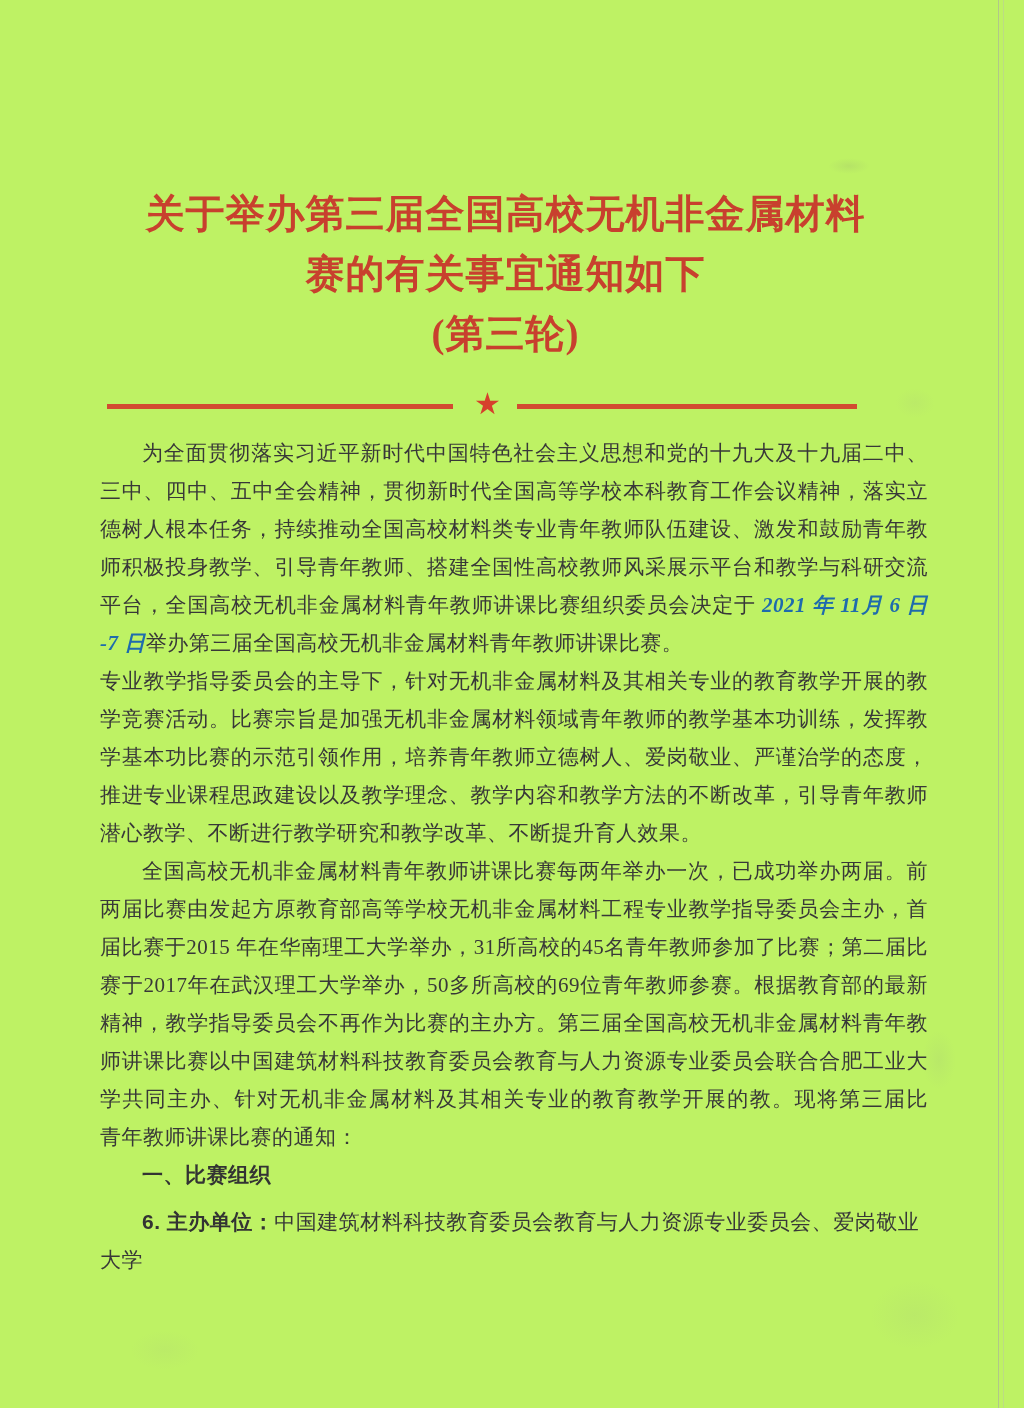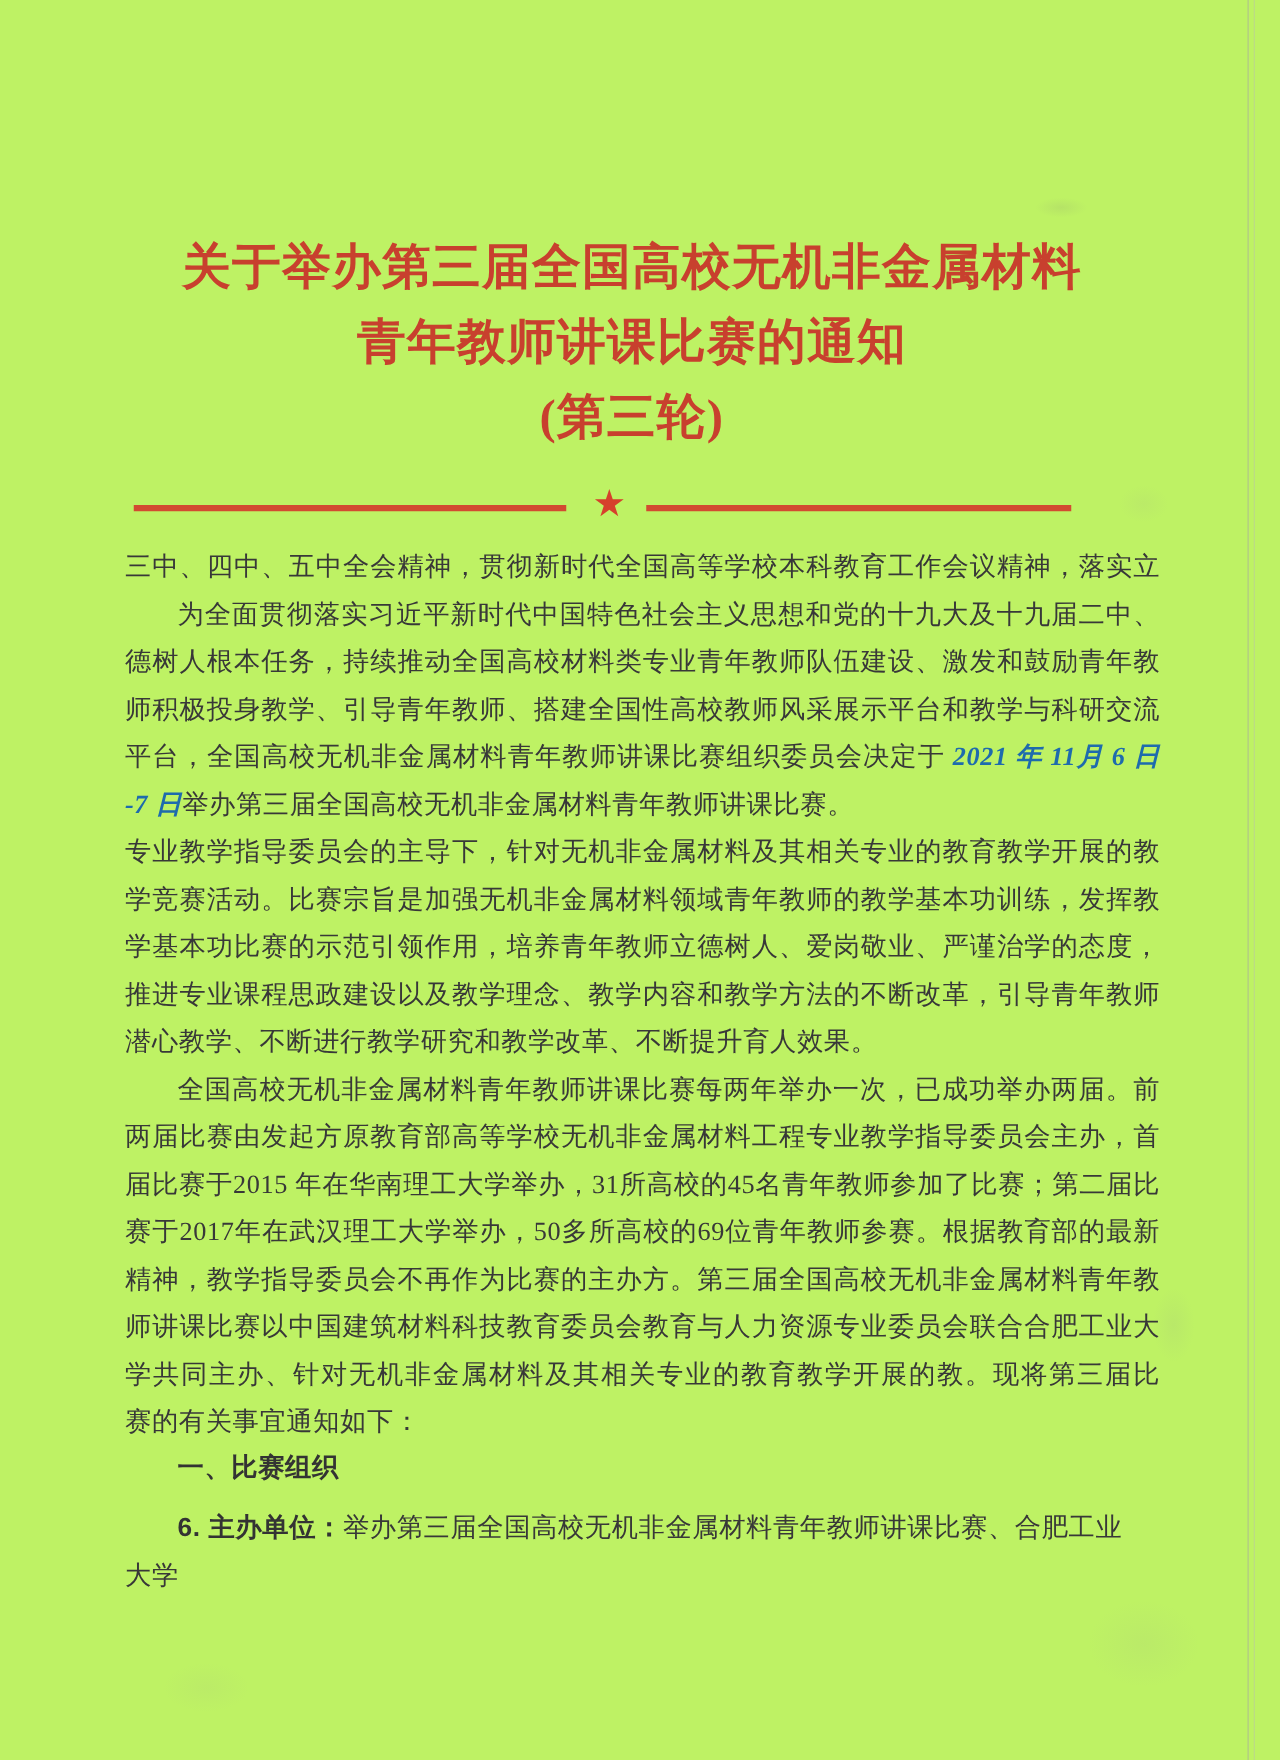--- a/index.html
+++ b/index.html
@@ -77,35 +77,35 @@
   <div class="smudge s1"></div>
   <div class="smudge s2"></div>
   <div class="smudge s3"></div>
   <div class="smudge s4"></div>
   <div class="smudge s5"></div>
 
   <div class="content">
 
     <div class="title-block">
       <div>关于举办第三届全国高校无机非金属材料</div>
-      <div>青年教师讲课比赛的通知</div>
+      <div>赛的有关事宜通知如下</div>
       <div>(第三轮)</div>
     </div>
 
     <div class="divider">
       <div class="seg seg-left"></div>
       <div class="star">★</div>
       <div class="seg seg-right"></div>
     </div>
 
     <div class="body-text">
 
       <div>
+        <div class="line ind fill">为全面贯彻落实习近平新时代中国特色社会主义思想和党的十九大及十九届二中、</div>
         <div class="line fill">三中、四中、五中全会精神，贯彻新时代全国高等学校本科教育工作会议精神，落实立</div>
-        <div class="line ind fill">为全面贯彻落实习近平新时代中国特色社会主义思想和党的十九大及十九届二中、</div>
         <div class="line fill">德树人根本任务，持续推动全国高校材料类专业青年教师队伍建设、激发和鼓励青年教</div>
         <div class="line fill">师积极投身教学、引导青年教师、搭建全国性高校教师风采展示平台和教学与科研交流</div>
         <div class="line fill"><span>平台，全国高校无机非金属材料青年教师讲课比赛组织委员会决定于 </span><span class="blue">2021 年 11月 6 日</span></div>
         <div class="line"><span class="blue">-7 日</span><span>举办第三届全国高校无机非金属材料青年教师讲课比赛。</span></div>
       </div>
 
       <div>
         <div class="line fill">专业教学指导委员会的主导下，针对无机非金属材料及其相关专业的教育教学开展的教</div>
         <div class="line fill">学竞赛活动。比赛宗旨是加强无机非金属材料领域青年教师的教学基本功训练，发挥教</div>
         <div class="line fill">学基本功比赛的示范引领作用，培养青年教师立德树人、爱岗敬业、严谨治学的态度，</div>
@@ -114,25 +114,25 @@
       </div>
 
       <div>
         <div class="line ind fill">全国高校无机非金属材料青年教师讲课比赛每两年举办一次，已成功举办两届。前</div>
         <div class="line fill">两届比赛由发起方原教育部高等学校无机非金属材料工程专业教学指导委员会主办，首</div>
         <div class="line fill">届比赛于2015 年在华南理工大学举办，31所高校的45名青年教师参加了比赛；第二届比</div>
         <div class="line fill">赛于2017年在武汉理工大学举办，50多所高校的69位青年教师参赛。根据教育部的最新</div>
         <div class="line fill">精神，教学指导委员会不再作为比赛的主办方。第三届全国高校无机非金属材料青年教</div>
         <div class="line fill">师讲课比赛以中国建筑材料科技教育委员会教育与人力资源专业委员会联合合肥工业大</div>
         <div class="line fill">学共同主办、针对无机非金属材料及其相关专业的教育教学开展的教。现将第三届比</div>
-        <div class="line">赛的有关事宜通知如下：</div>
+        <div class="line">青年教师讲课比赛的通知：</div>
       </div>
 
       <div class="line ind hei">一、比赛组织</div>
 
       <div>
-        <div class="line ind gap-top"><span class="hei">6. 主办单位：</span><span>举办第三届全国高校无机非金属材料青年教师讲课比赛、合肥工业</span></div>
+        <div class="line ind gap-top"><span class="hei">6. 主办单位：</span><span>中国建筑材料科技教育委员会教育与人力资源专业委员会、爱岗敬业</span></div>
         <div class="line">大学</div>
       </div>
 
     </div>
   </div>
 </div>
 
 </body></html>

